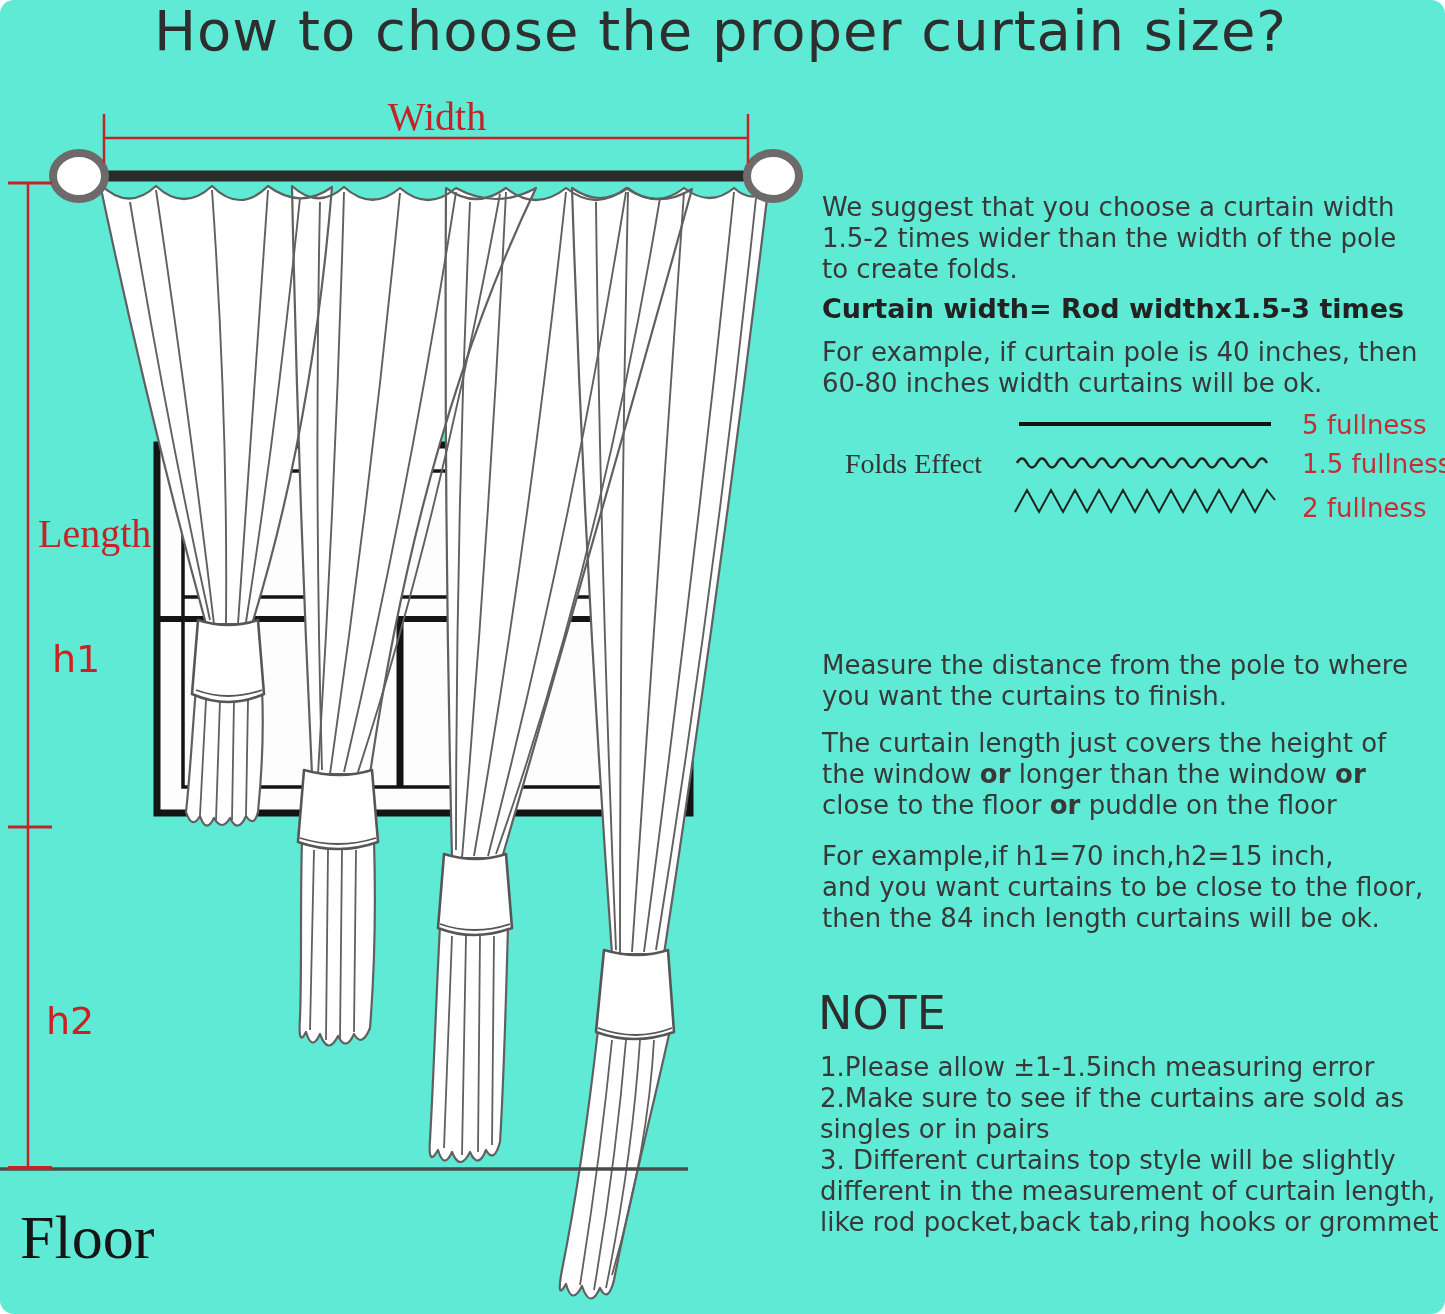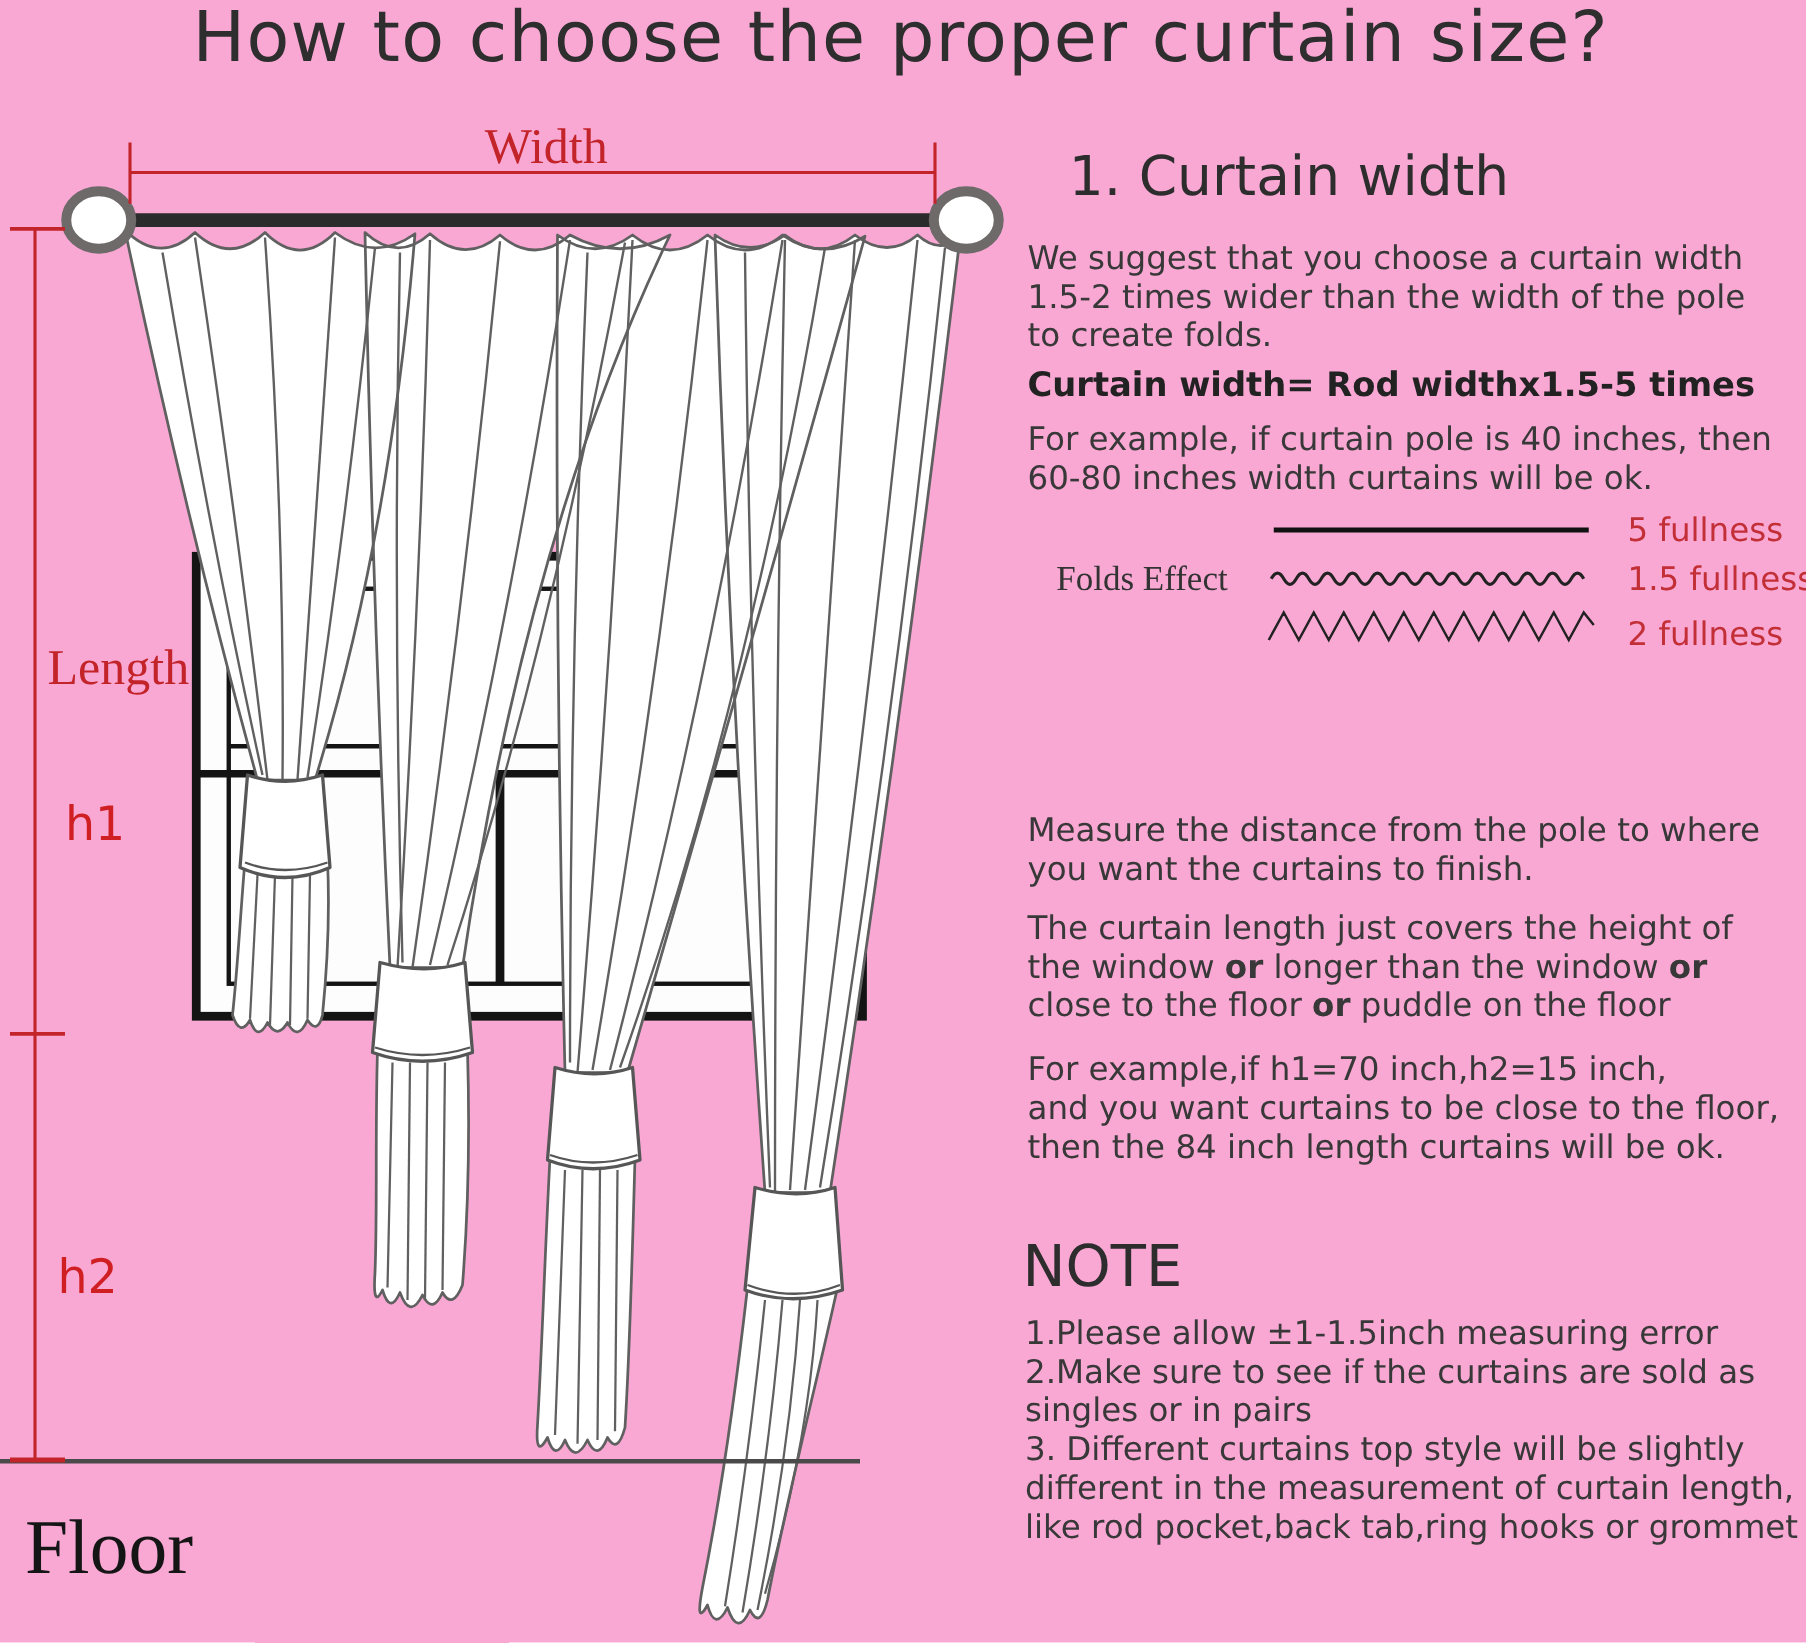--- a/index.html
+++ b/index.html
@@ -1,17 +1,17 @@
 <!DOCTYPE html>
 <html><head>
 <meta charset="utf-8">
 <style>
   html,body{margin:0;padding:0;background:#ffffff;}
-  #canvas{position:relative;width:1445px;height:1314px;background:#f9a8d4;overflow:hidden;
-          font-family:"DejaVu Sans","Liberation Sans",sans-serif;}
+  #canvas{position:relative;width:1445px;height:1314px;background:#5eead4;overflow:hidden;
+          font-family:"DejaVu Sans","Liberation Sans",sans-serif;border-radius:14px;}
   .abs{position:absolute;}
   #page-title{left:154px;top:1px;font-size:56px;line-height:60px;letter-spacing:1px;color:#2e2e2e;white-space:nowrap;}
   .sec-heading{font-size:44px;line-height:50px;color:#2d2d2d;white-space:nowrap;}
   .body-text{font-size:26px;line-height:31px;color:#383838;white-space:pre-line;width:640px;}
   .formula{font-size:27px;line-height:32px;font-weight:bold;color:#222222;white-space:nowrap;}
   .folds-label{font-size:28px;color:#333333;white-space:nowrap;font-family:Liberation Serif, serif;}
   .fullness-label{font-size:26px;color:#c22f36;white-space:nowrap;}
   .note-item{font-size:26px;line-height:31px;color:#383838;white-space:pre-line;width:640px;}
   svg text{font-family:"Liberation Serif","DejaVu Serif",serif;}
   svg text.sans{font-family:"DejaVu Sans","Liberation Sans",sans-serif;}
@@ -127,25 +127,24 @@
       <path d="M8 1168 H52" stroke-width="4"></path>
     </g>
 
     <text x="437" y="130" text-anchor="middle" font-size="40" fill="#c3242a">Width</text>
     <text x="38" y="547" font-size="40" fill="#c3242a">Length</text>
     <text class="sans" x="52" y="672" font-size="38" fill="#d01f23">h1</text>
     <text class="sans" x="46" y="1034" font-size="38" fill="#d01f23">h2</text>
     <text x="20" y="1258" font-size="62" fill="#151515">Floor</text>
   </svg>
 
-  <div class="abs sec-heading" style="left:855px;top:117px;">1. Curtain width</div>
   <div class="abs body-text" style="left:822px;top:192px;">We suggest that you choose a curtain width
 1.5-2 times wider than the width of the pole
 to create folds.</div>
-  <div class="abs formula" style="left:822px;top:293px;">Curtain width= Rod widthx1.5-5 times</div>
+  <div class="abs formula" style="left:822px;top:293px;">Curtain width= Rod widthx1.5-3 times</div>
   <div class="abs body-text" style="left:822px;top:337px;">For example, if curtain pole is 40 inches, then
 60-80 inches width curtains will be ok.</div>
 
   <div class="abs folds-label" style="left:845px;top:448px;">Folds Effect</div>
   <svg class="abs" style="left:1005px;top:400px;" width="290" height="130" viewBox="0 0 290 130">
     <path d="M14 24 H266" stroke="#111111" stroke-width="4" fill="none"></path>
     <path d="M12 63 q5 -9 10 0 q5 9 10 0 q5 -9 10 0 q5 9 10 0 q5 -9 10 0 q5 9 10 0 q5 -9 10 0 q5 9 10 0 q5 -9 10 0 q5 9 10 0 q5 -9 10 0 q5 9 10 0 q5 -9 10 0 q5 9 10 0 q5 -9 10 0 q5 9 10 0 q5 -9 10 0 q5 9 10 0 q5 -9 10 0 q5 9 10 0 q5 -9 10 0 q5 9 10 0 q5 -9 10 0 q5 9 10 0 q5 -9 10 0" stroke="#222222" stroke-width="2.5" fill="none"></path>
     <polyline points="10,112 22,90 34,112 46,90 58,112 70,90 82,112 94,90 106,112 118,90 130,112 142,90 154,112 166,90 178,112 190,90 202,112 214,90 226,112 238,90 250,112 262,90 270,100" stroke="#222222" stroke-width="2" fill="none"></polyline>
   </svg>
   <div class="abs fullness-label" style="left:1302px;top:410px;">5 fullness</div>

